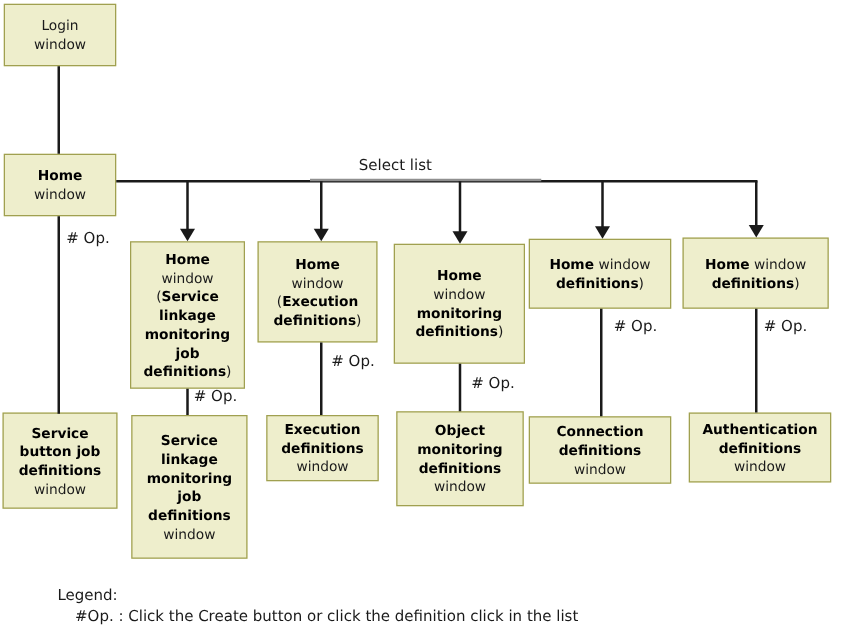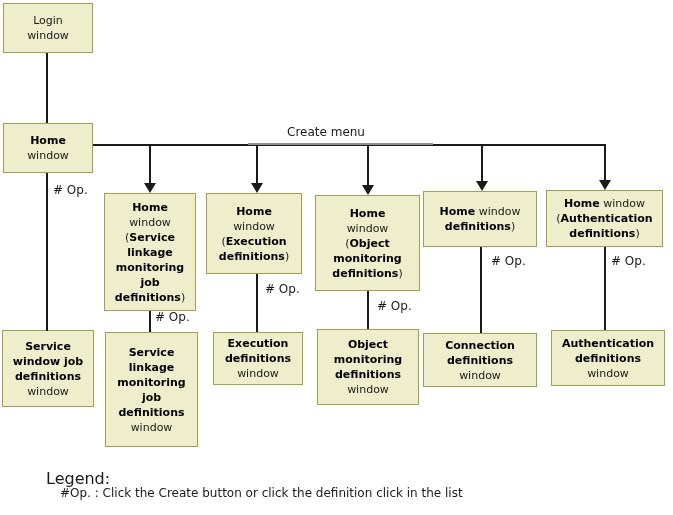--- a/index.html
+++ b/index.html
@@ -20,28 +20,28 @@
   .vline { position:absolute; width:2px; background:var(--line,#1a1a1a); }
   .hline { position:absolute; height:2px; background:var(--line,#1a1a1a); }
   .grayline { position:absolute; height:2px; background:var(--gray-line,#8f8f8f); }
   .arrowhead {
     position:absolute; width:0; height:0;
     border-left:6px solid transparent; border-right:6px solid transparent;
     border-top:10px solid var(--line,#111);
   }
   .op { position:absolute; font-size:12px; color:#1a1a1a; white-space:nowrap; }
   .select-menu { position:absolute; left:287px; top:125px; font-size:12px; color:#1a1a1a; white-space:nowrap; }
-  .legend-title { position:absolute; left:46px; top:469px; font-size:16px; color:#1a1a1a; }
+  .legend-title { position:absolute; left:46px; top:469px; font-size:12px; color:#1a1a1a; }
   .legend-note { position:absolute; left:60px; top:486px; font-size:12px; color:#1a1a1a; white-space:nowrap; }
 </style>
 </head>
 <body>
 
 <div id="canvas">
-  <div class="select-menu">Create menu</div>
+  <div class="select-menu">Select list</div>
   <div class="legend-title">Legend:</div>
   <div class="legend-note">#Op. : Click the Create button or click the definition click in the list</div>
 <div class="node" style="left: 3px; top: 3px; width: 90px; height: 50px;">
       <div class="ln"><span>Login</span></div>
       <div class="ln"><span>window</span></div>
     </div>
     <div class="node" style="left: 3px; top: 123px; width: 90px; height: 50px;">
       <div class="ln"><span class="b">Home</span></div>
       <div class="ln"><span>window</span></div>
     </div>
@@ -56,36 +56,34 @@
     </div>
     <div class="node" style="left: 206px; top: 193px; width: 96px; height: 81px;">
       <div class="ln"><span class="b">Home</span></div>
       <div class="ln"><span>window</span></div>
       <div class="ln"><span>(</span><span class="b">Execution</span></div>
       <div class="ln"><span class="b">definitions</span><span>)</span></div>
     </div>
     <div class="node" style="left: 315px; top: 195px; width: 105px; height: 96px;">
       <div class="ln"><span class="b">Home</span></div>
       <div class="ln"><span>window</span></div>
-      <div class="ln"><span>(</span><span class="b">Object</span></div>
       <div class="ln"><span class="b">monitoring</span></div>
       <div class="ln"><span class="b">definitions</span><span>)</span></div>
     </div>
     <div class="node" style="left: 423px; top: 191px; width: 114px; height: 56px;">
       <div class="ln"><span class="b">Home</span><span> window</span></div>
       <div class="ln"><span class="b">definitions</span><span>)</span></div>
     </div>
     <div class="node" style="left: 546px; top: 190px; width: 117px; height: 57px;">
       <div class="ln"><span class="b">Home</span><span> window</span></div>
-      <div class="ln"><span>(</span><span class="b">Authentication</span></div>
       <div class="ln"><span class="b">definitions</span><span>)</span></div>
     </div>
     <div class="node" style="left: 2px; top: 330px; width: 92px; height: 77px;">
       <div class="ln"><span class="b">Service</span></div>
-      <div class="ln"><span class="b">window job</span></div>
+      <div class="ln"><span class="b">button job</span></div>
       <div class="ln"><span class="b">definitions</span></div>
       <div class="ln"><span>window</span></div>
     </div>
     <div class="node" style="left: 105px; top: 332px; width: 93px; height: 115px;">
       <div class="ln"><span class="b">Service</span></div>
       <div class="ln"><span class="b">linkage</span></div>
       <div class="ln"><span class="b">monitoring</span></div>
       <div class="ln"><span class="b">job</span></div>
       <div class="ln"><span class="b">definitions</span></div>
       <div class="ln"><span>window</span></div>

